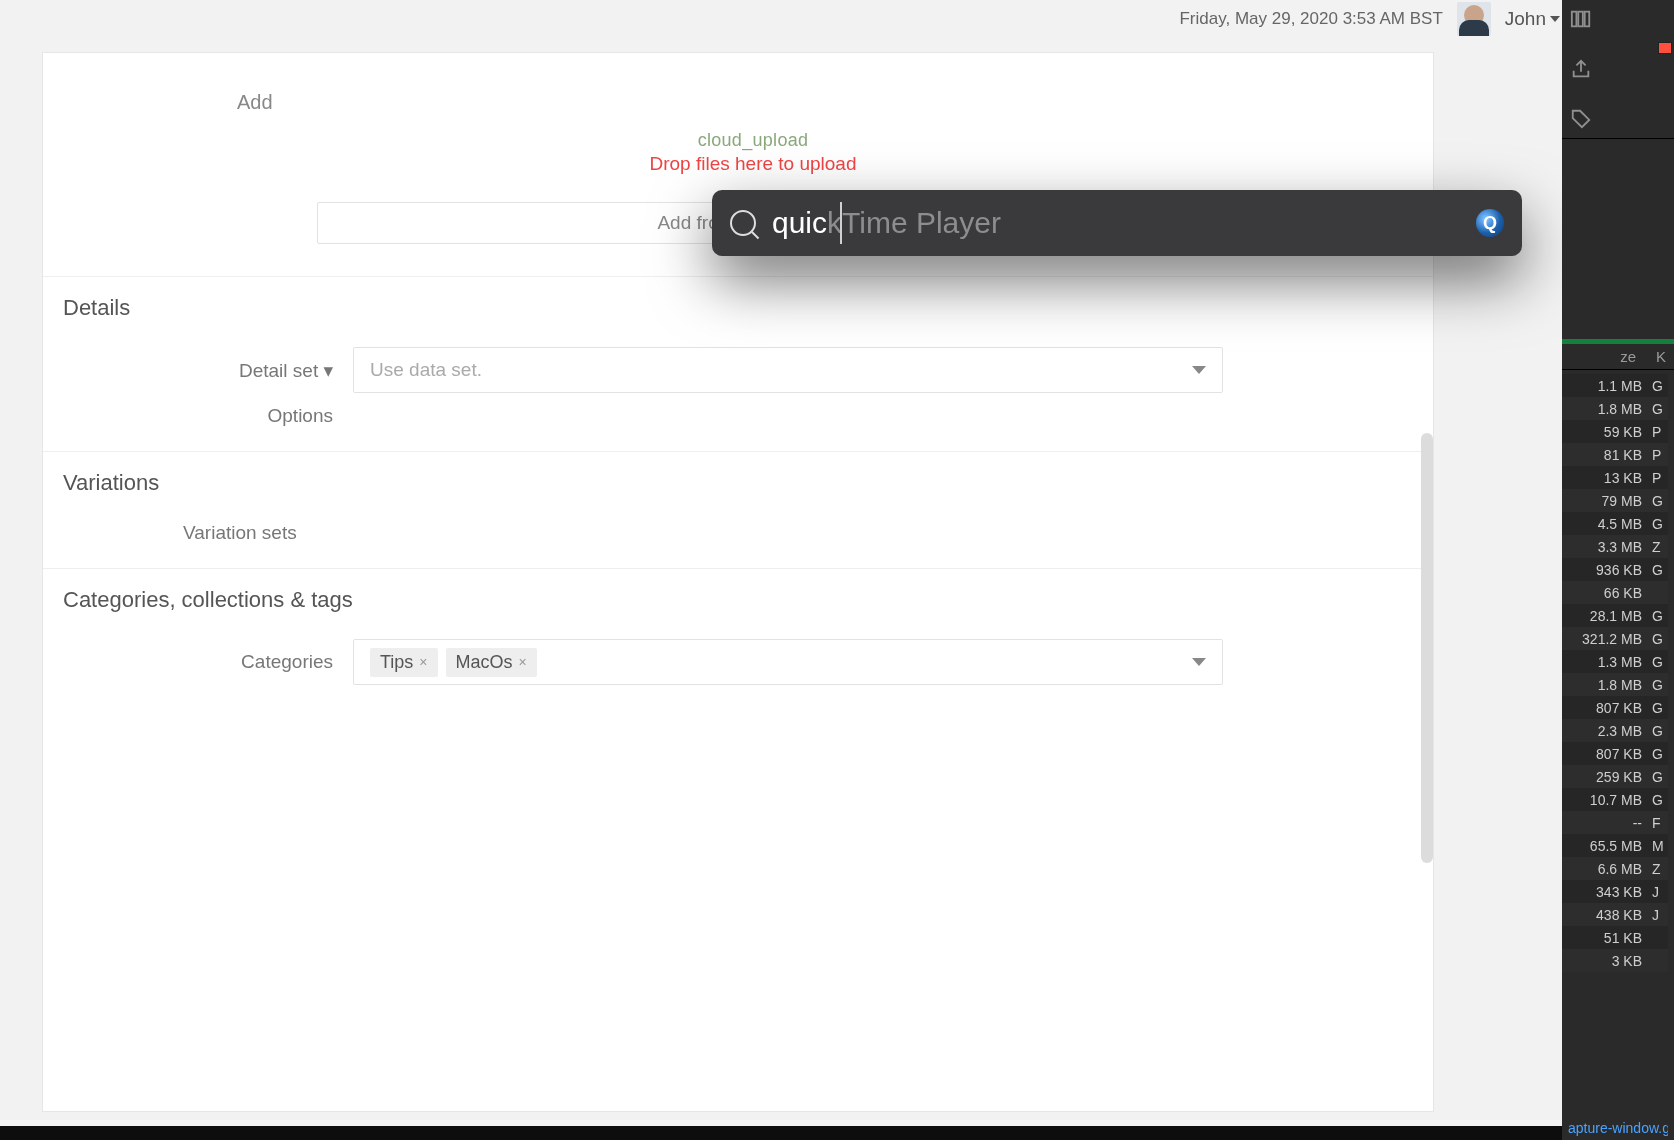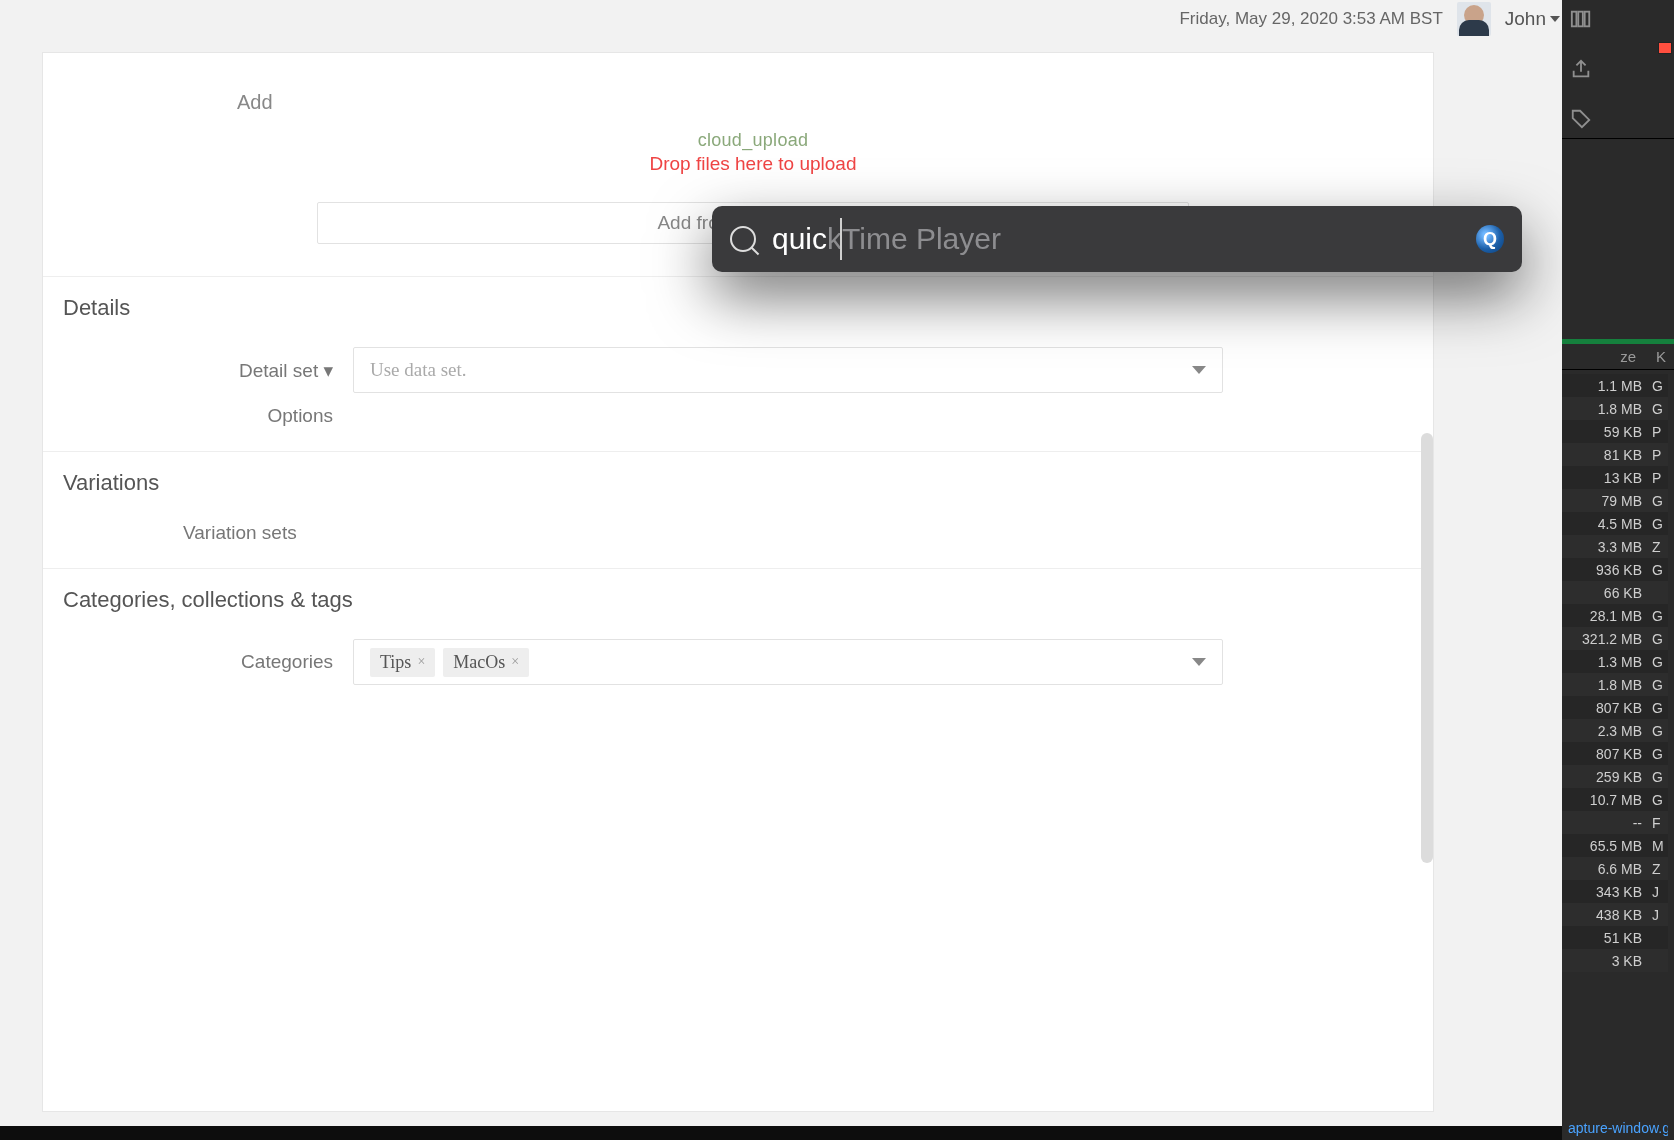--- a/index.html
+++ b/index.html
@@ -197,21 +197,20 @@
     border: 1px solid #e2e2e2;
     border-radius: 2px;
     display: flex;
     align-items: center;
     justify-content: space-between;
     padding: 0 16px;
     color: #aaa;
     font-size: 19px;
     background: #fff;
     cursor: pointer;
-    font-family: Liberation Serif, serif;
   }
   .chev {
     width: 0; height: 0;
     border-left: 7px solid transparent;
     border-right: 7px solid transparent;
     border-top: 8px solid #888;
   }
 
   .tag {
     display: inline-flex;
@@ -237,21 +236,21 @@
     width: 12px;
     height: 430px;
     background: #dcdcdc;
     border-radius: 6px;
   }
 
   
   .spotlight {
     position: absolute;
     left: 712px;
-    top: 206px;
+    top: 190px;
     width: 810px;
     height: 66px;
     background: #3a3a3c;
     border-radius: 10px;
     box-shadow: 0 24px 60px rgba(0,0,0,.55);
     display: flex;
     align-items: center;
     padding: 0 18px;
     box-sizing: border-box;
   }

